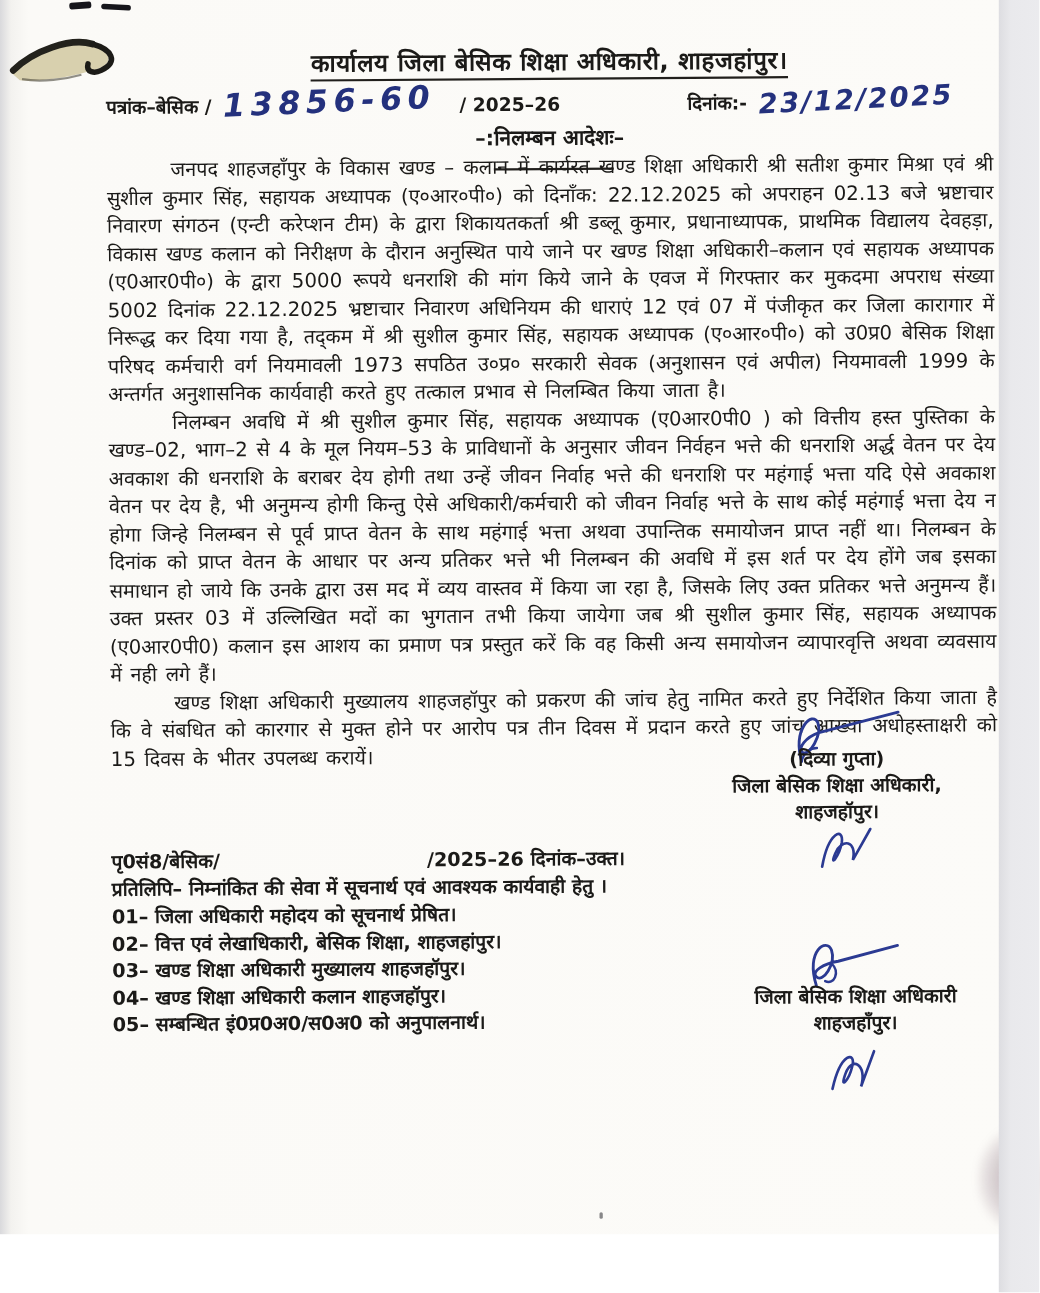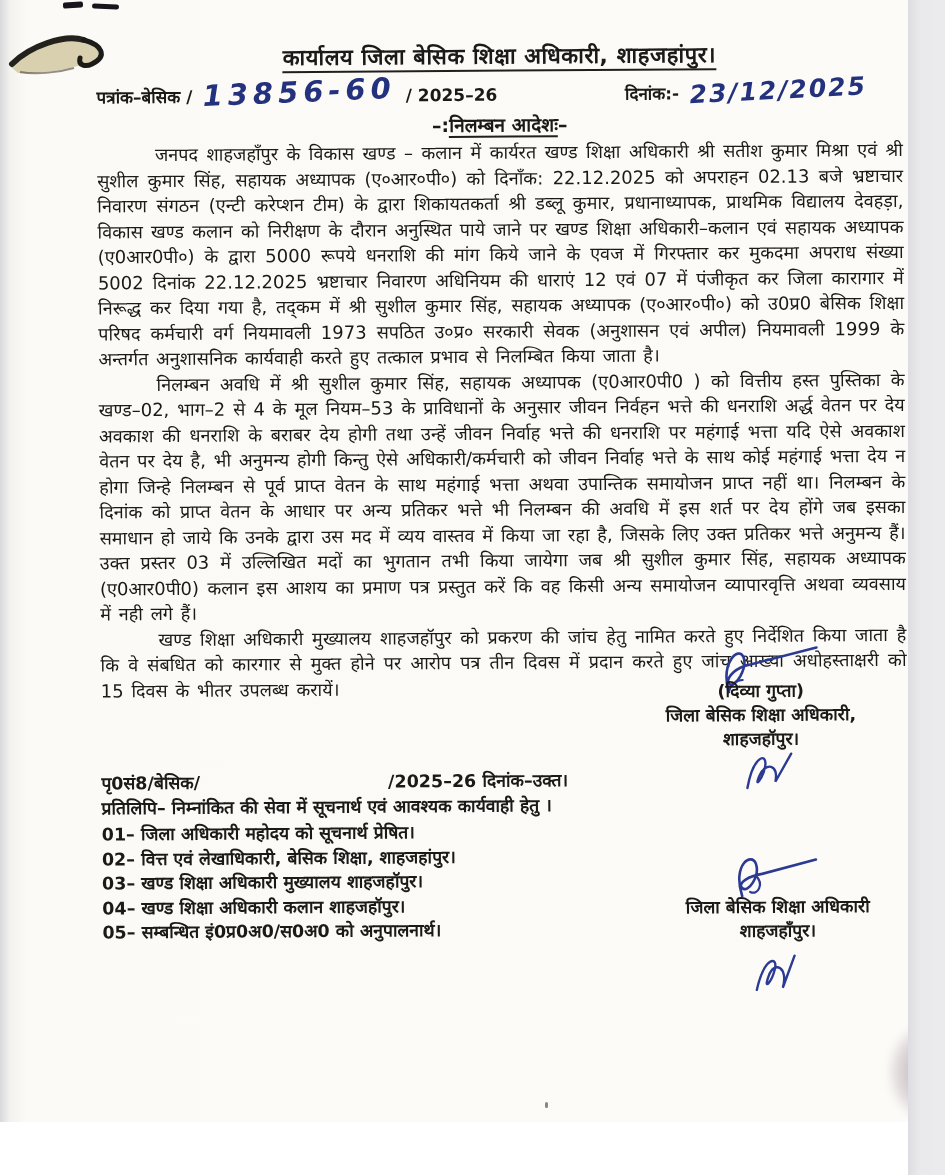--- a/index.html
+++ b/index.html
@@ -30,27 +30,27 @@
   .ref-line{
     position:absolute;left:100px;top:74px;width:770px;
     display:flex;align-items:baseline;font-size:17px;font-weight:bold;
   }
   .hand{
     font-family:"DejaVu Sans",sans-serif;
     color:#24317d;font-style:italic;font-weight:bold;
   }
   .hand-no{font-size:29px;letter-spacing:5px;margin:0 10px;transform:rotate(-2deg);display:inline-block;}
   .hand-date{font-size:25px;letter-spacing:2px;margin-left:10px;transform:rotate(-2.5deg);display:inline-block;}
-  .ref-year{}
+  .ref-year{margin-left:12px;}
   .ref-spacer{flex:1;}
   .subject{
     position:absolute;left:100px;top:112px;width:806px;
     text-align:center;font-size:19px;font-weight:bold;
   }
-  .subject .u{border-bottom:2px solid #211f1c;padding-bottom:0px;}
+  .subject .u{border-bottom:2px solid #211f1c;padding-bottom:16px;}
   .body-text{
     position:absolute;left:100px;top:140px;width:806px;
     font-size:18px;line-height:25.5px;text-align:justify;
   }
   .body-text p{margin:0;text-indent:58px;word-spacing:2px;}
   .sig-block{
     position:absolute;text-align:center;font-size:17.5px;line-height:24px;font-weight:bold;
   }
   .sig-top{left:630px;top:681px;width:260px;}
   .sig-bottom{left:648px;top:897px;width:255px;}

